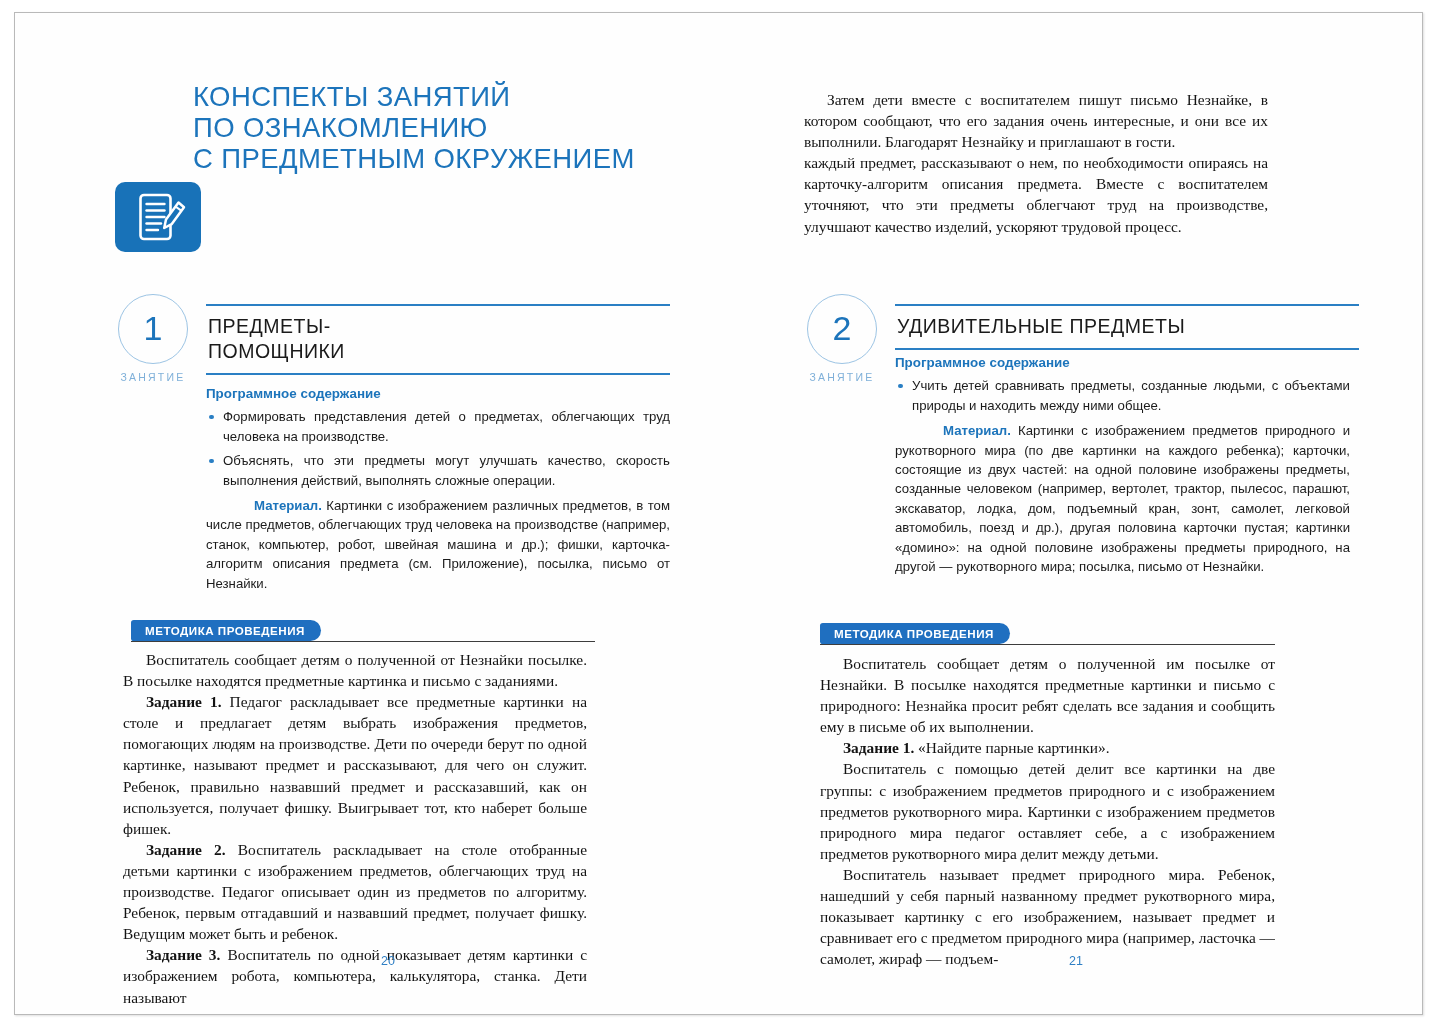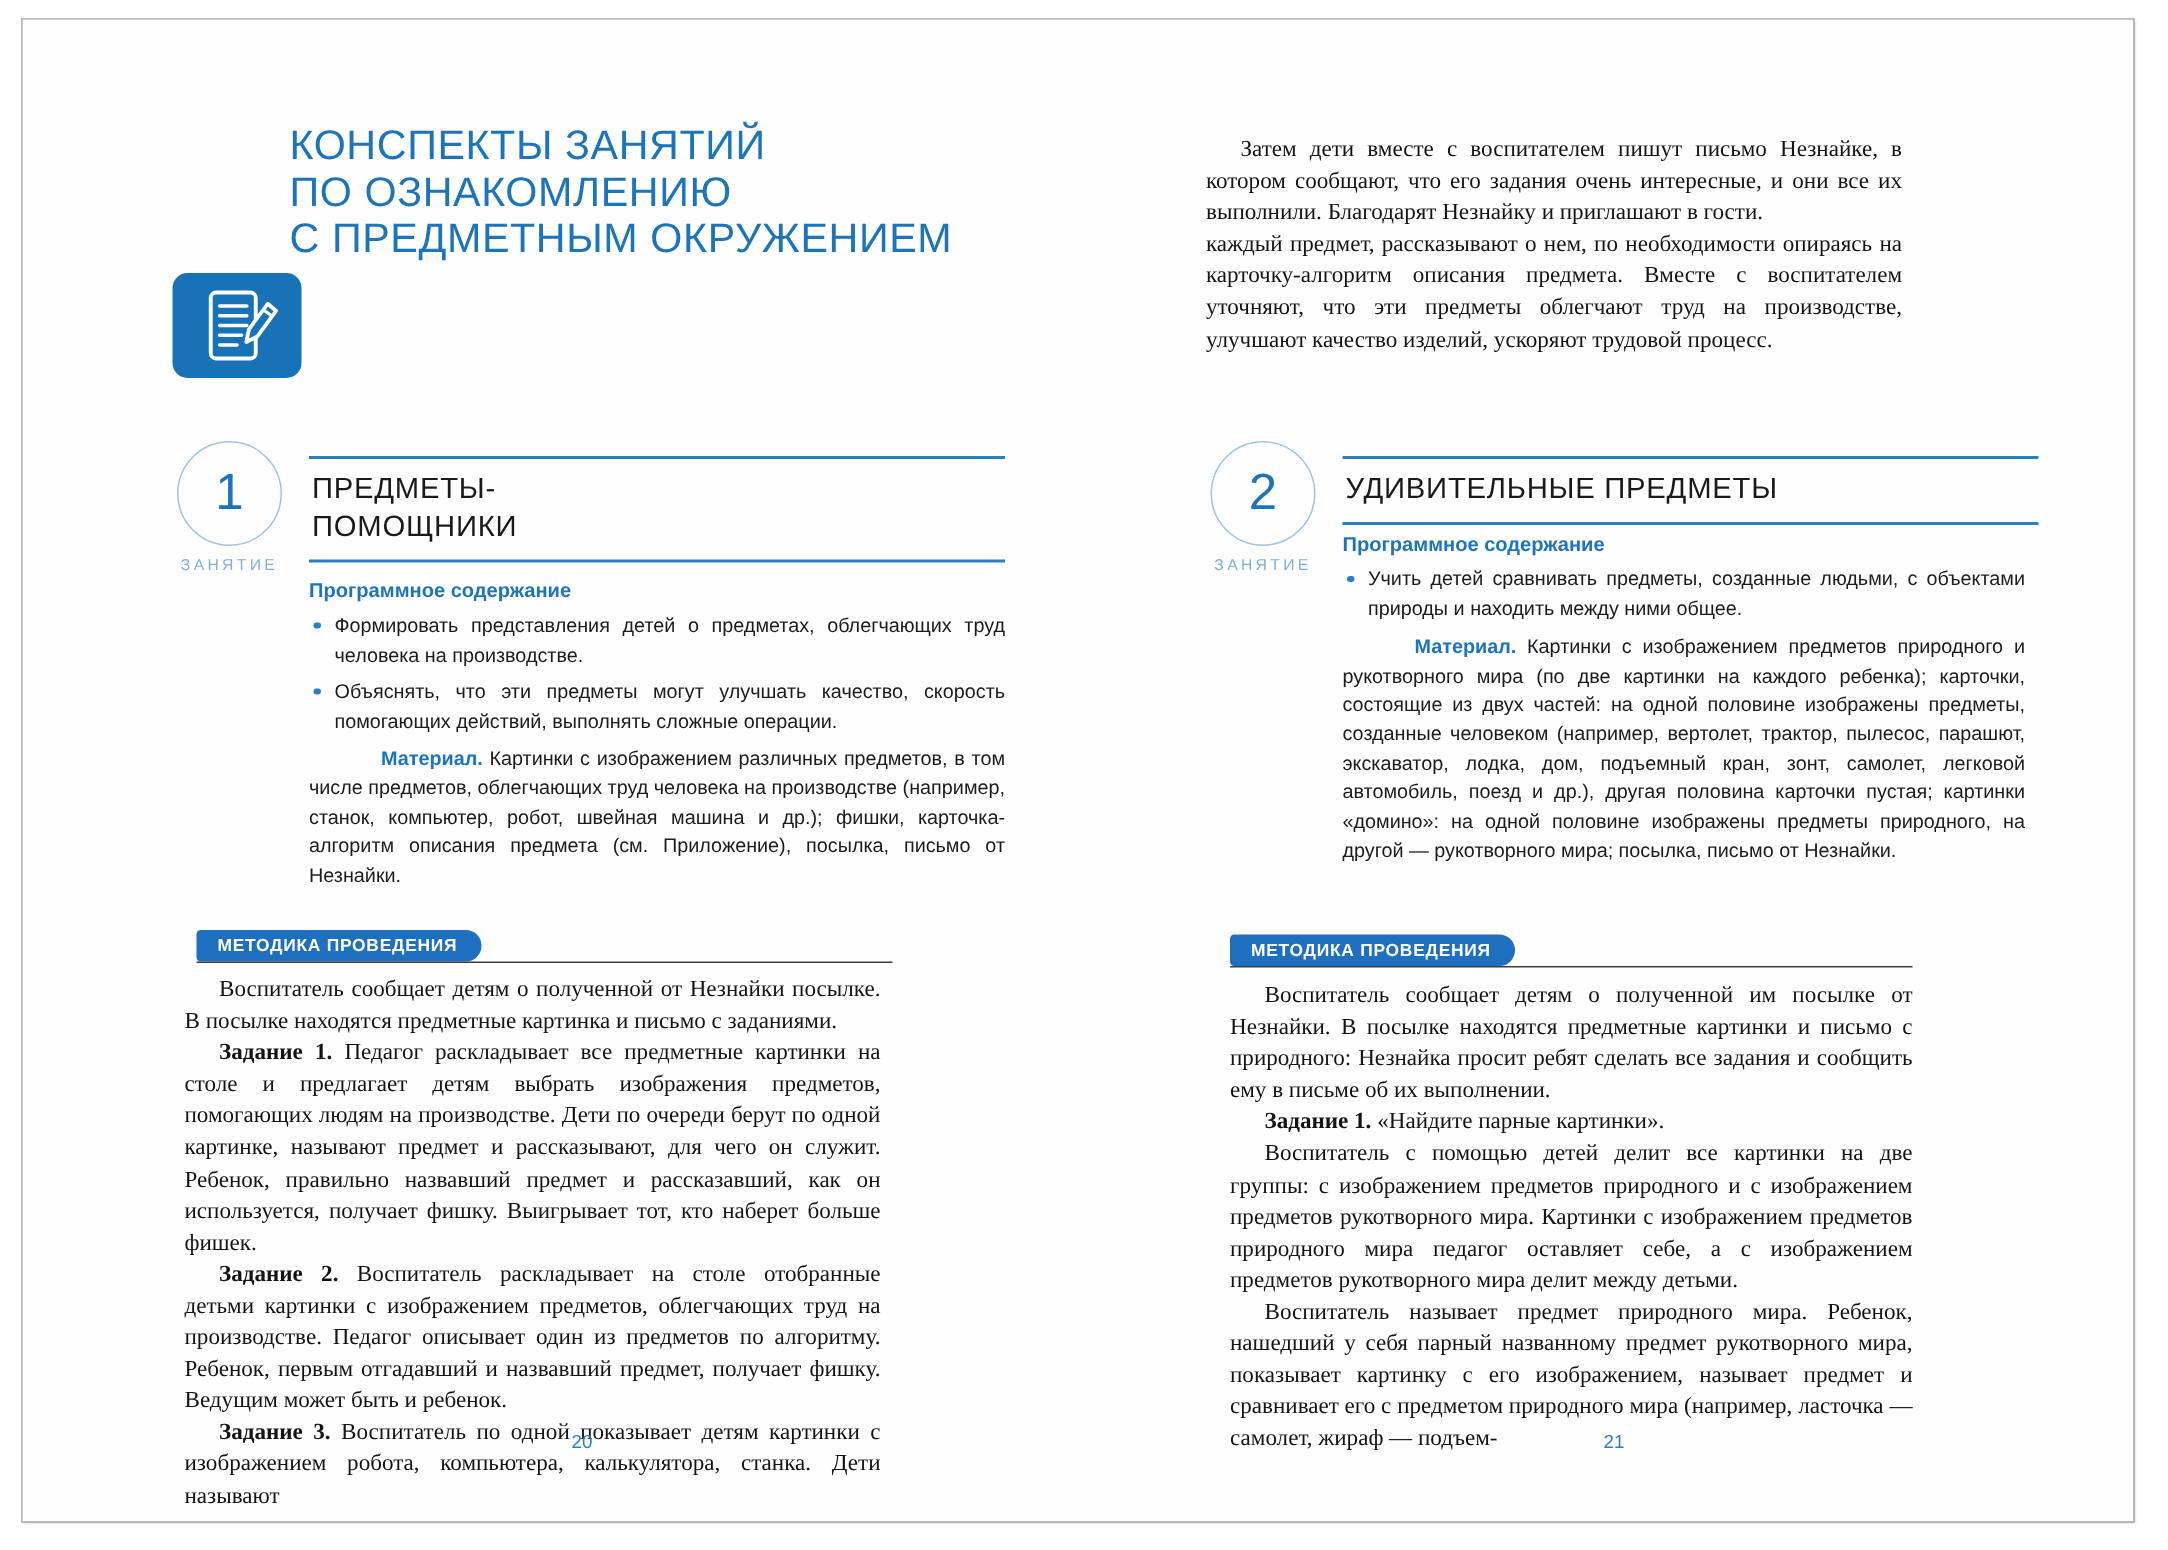--- a/index.html
+++ b/index.html
@@ -15,21 +15,21 @@
     -webkit-font-smoothing: antialiased;
   }
 
   
   .spread {
     position: absolute;
     left: 14px;
     top: 12px;
     width: 1409px;
     height: 1003px;
-    background: #737373;
+    background: #84cc16;
     border: 1px solid #b9b9b9;
     box-sizing: border-box;
     box-shadow: 1px 1px 2px rgba(0,0,0,0.13);
   }
   .page-inner {
     position: absolute;
     inset: 0;
     background: #fefefe;
   }
 
@@ -248,21 +248,21 @@
   <div class="lesson-head" style="left:191px; top:291px;">
     <div class="rule-top"></div>
     <div class="lesson-title">ПРЕДМЕТЫ-
 ПОМОЩНИКИ</div>
     <div class="rule-bottom"></div>
   </div>
 
   <div class="sans-block" style="left:191px; top:371px;">
     <div class="sub-head">Программное содержание</div>
     <div class="bullet-item">Формировать представления детей о предметах, облегчающих труд человека на производстве.</div>
-    <div class="bullet-item">Объяснять, что эти предметы могут улучшать качество, скорость помогающих действий, выполнять сложные операции.</div>
+    <div class="bullet-item">Объяснять, что эти предметы могут улучшать качество, скорость выполнения действий, выполнять сложные операции.</div>
     <div class="material-par"><span class="material-label">Материал.</span><span> Картинки с изображением различных предметов, в том числе предметов, облегчающих труд человека на производстве (например, станок, компьютер, робот, швейная машина и др.); фишки, карточка-алгоритм описания предмета (см. Приложение), посылка, письмо от Незнайки.</span></div>
   </div>
 
   <div class="method-wrap" style="left:116px; top:607px;">
     <span class="method-tab">МЕТОДИКА ПРОВЕДЕНИЯ</span>
     <div class="method-rule"></div>
   </div>
 
   <div class="serif-block" style="left:108px; top:636px;">
     <p><span>Воспитатель сообщает детям о полученной от Незнайки посылке. В посылке находятся предметные картинка и письмо с заданиями.</span></p>

